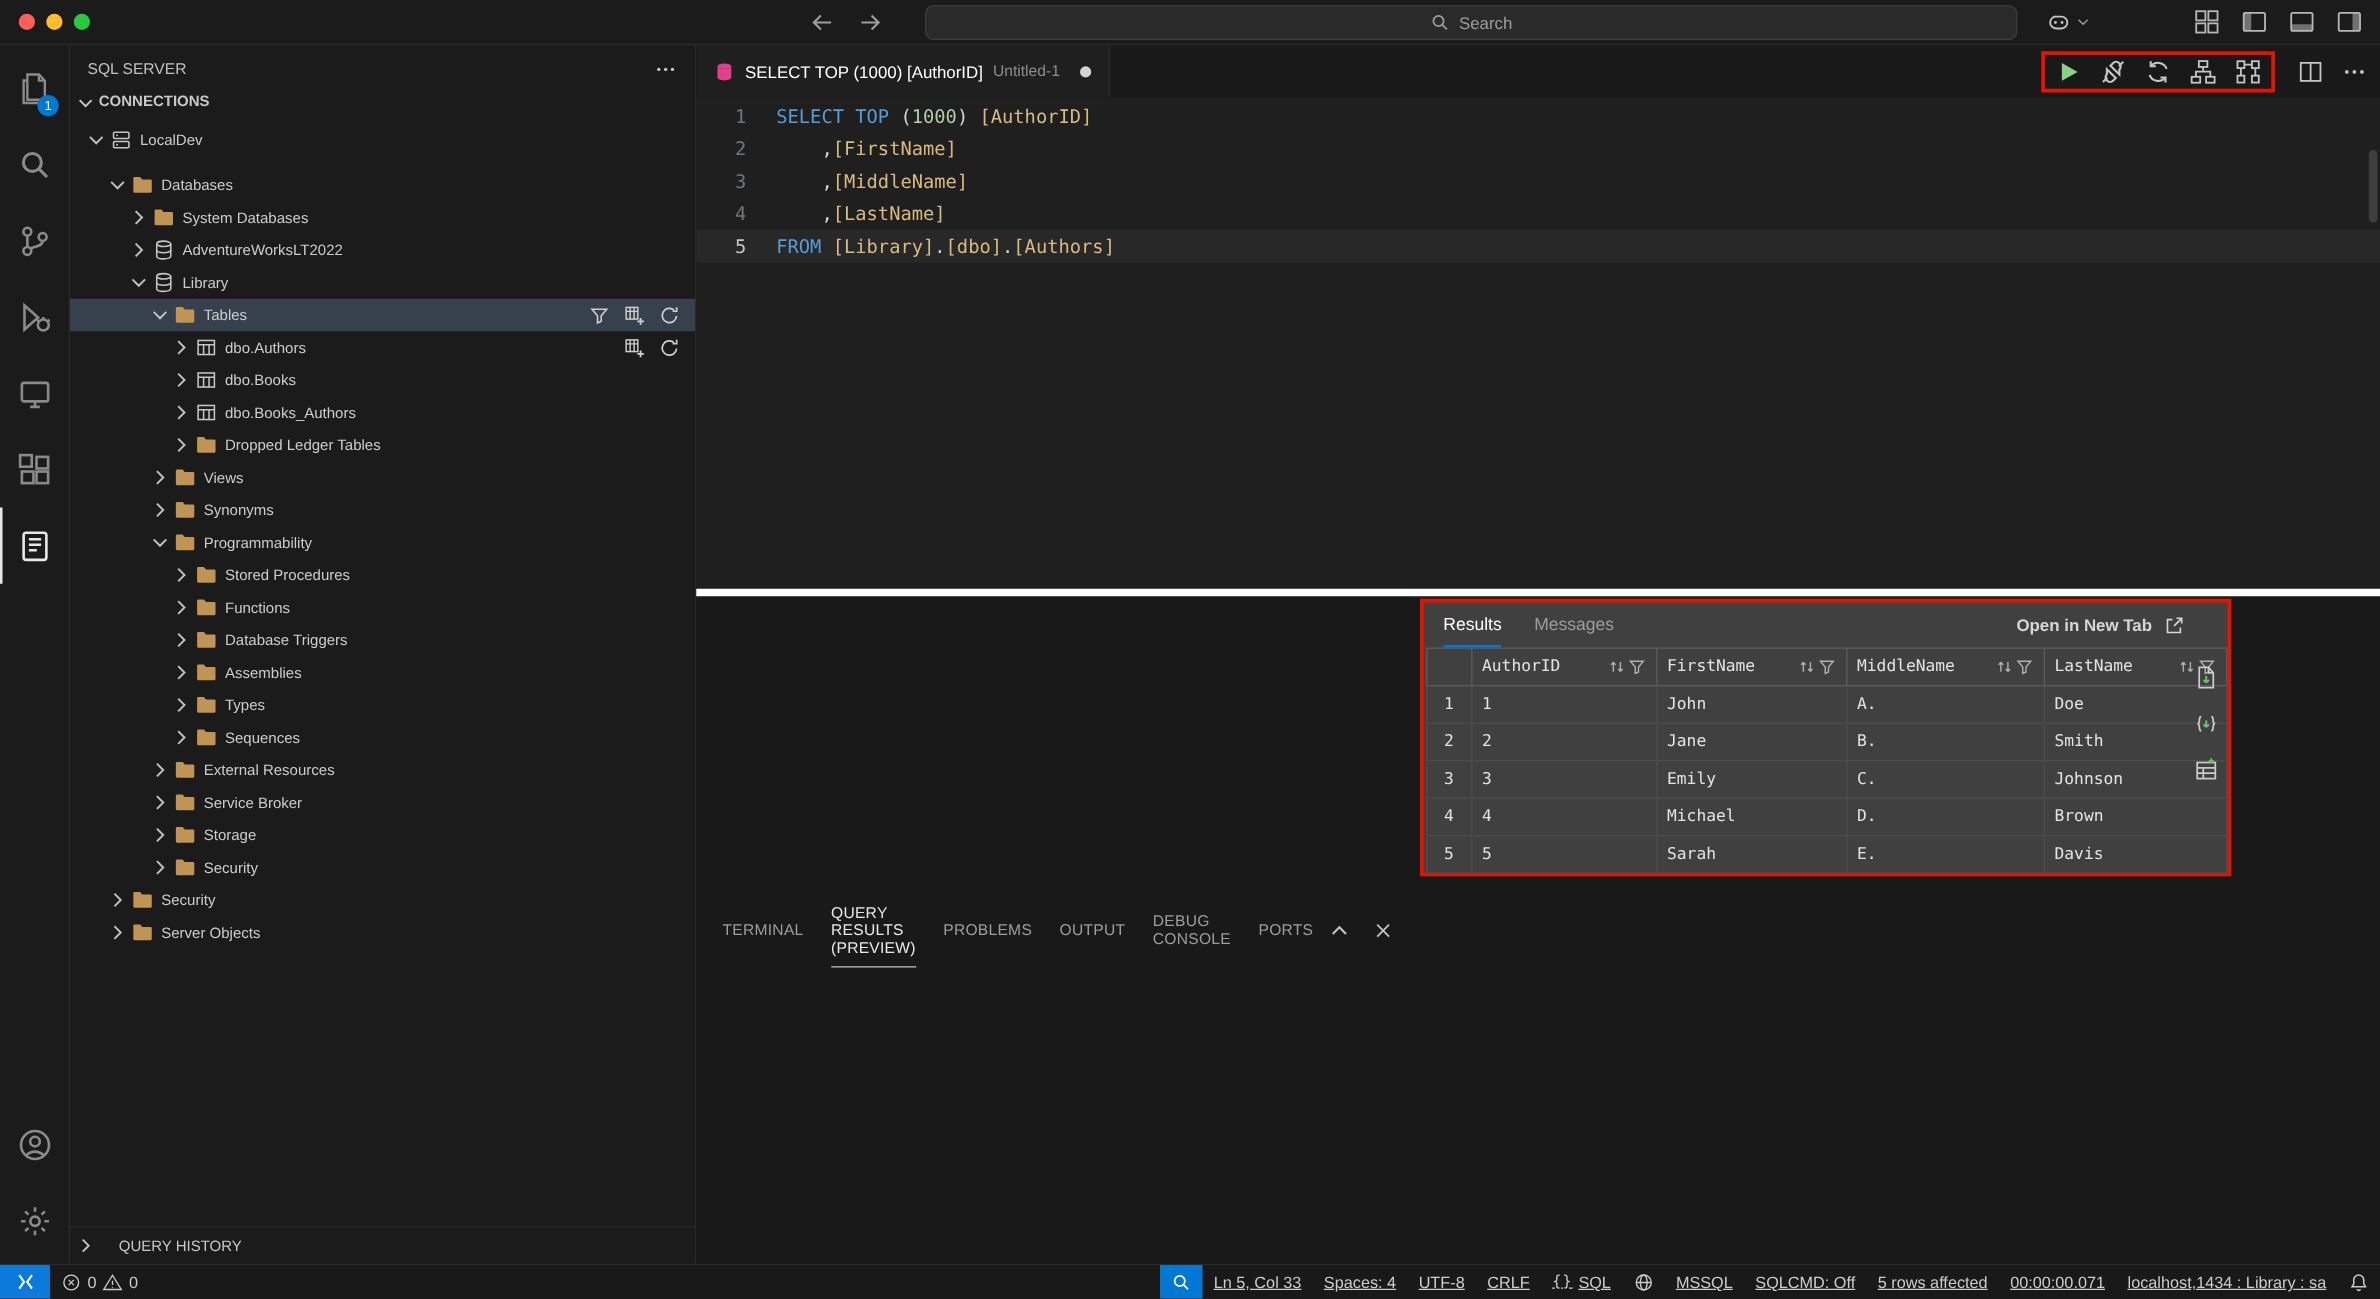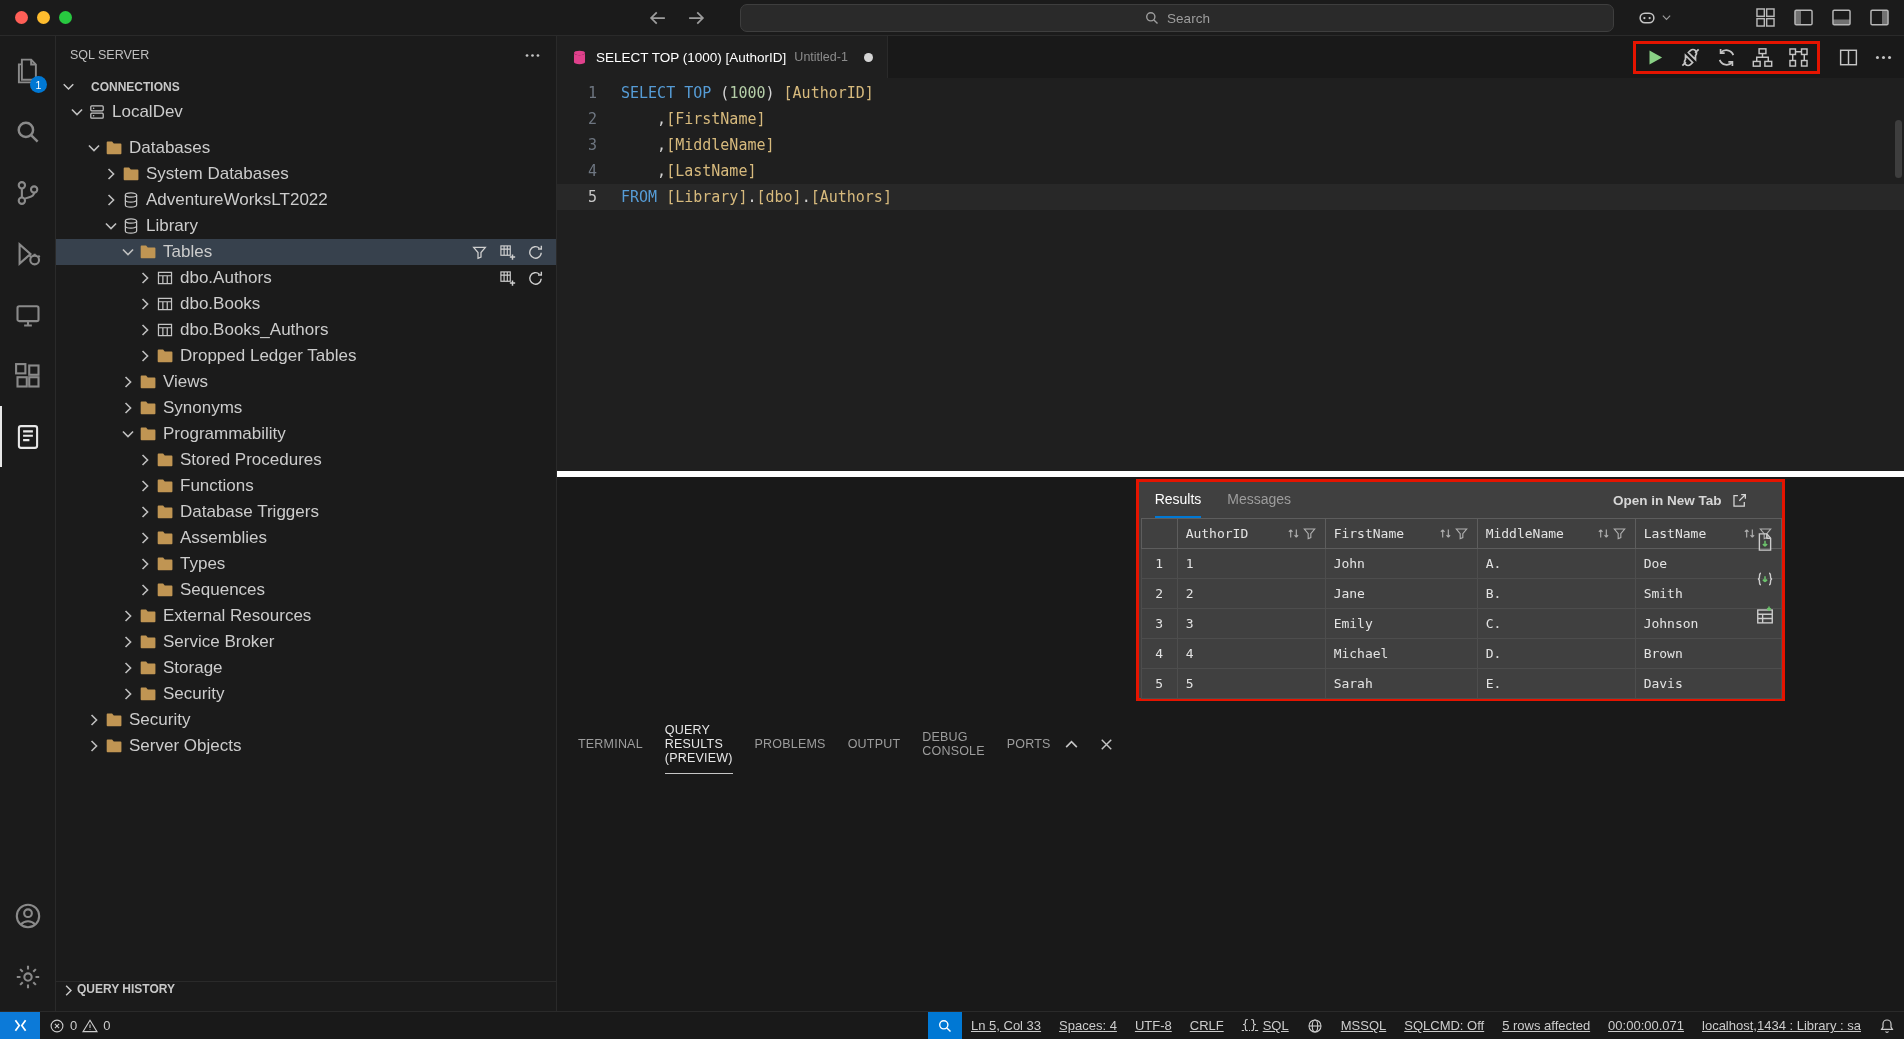--- a/index.html
+++ b/index.html
@@ -39,31 +39,31 @@
   .ab-bottom{margin-top:auto;padding-bottom:4px;}
   .ab-item{height:61px;display:flex;align-items:center;justify-content:center;position:relative;color:#8a8a8a;border-left:2px solid transparent;border-right:2px solid transparent;cursor:pointer;}
   .ab-item .icon{width:28px;height:28px;}
   .ab-item.active{color:#e7e7e7;border-left-color:#e7e7e7;}
   .badge{position:absolute;right:6px;bottom:8px;min-width:17px;height:17px;padding:0 3px;border-radius:9px;background:var(--accent);color:#fff;font-size:10.5px;display:flex;align-items:center;justify-content:center;}
 
   
   .sidebar{width:501px;background:#1b1b1b;border-right:1px solid #2a2a2a;display:flex;flex-direction:column;min-height:0;}
   .sidebar-title{flex:0 0 38px;display:flex;align-items:center;padding:0 14px;font-size:12.5px;color:#c0c0c0;}
   .sidebar-title .icon{margin-left:auto;width:19px;height:19px;color:#c5c5c5;cursor:pointer;}
-  .section-header{flex:0 0 25px;display:flex;align-items:center;font-weight:bold;font-size:12px;color:#c8c8c8;padding-left:4px;gap:14px;cursor:pointer;}
+  .section-header{flex:0 0 25px;display:flex;align-items:flex-start;font-weight:bold;font-size:12px;color:#c8c8c8;padding-left:4px;gap:2px;cursor:pointer;}
   .section-header .icon{width:17px;height:17px;}
   .tree{flex:1;overflow:hidden;}
-  .tree-row{height:26px;display:flex;align-items:center;font-size:17px;color:#cccccc;cursor:pointer;white-space:nowrap;}
+  .tree-row{height:26px;display:flex;align-items:center;font-size:12px;color:#cccccc;cursor:pointer;white-space:nowrap;}
   .tree-row.selected{background:#37414d;}
   .tree-row .tw{width:18px;height:18px;color:#c0c0c0;}
   .tree-row .ti{width:18px;height:18px;margin:0 6px 0 2px;color:#c5c5c5;}
   .i-folder{color:var(--folder) !important;}
   .tree-actions{margin-left:auto;display:flex;gap:11px;padding-right:12px;}
   .tree-actions .icon{width:17px;height:17px;color:#cfcfcf;cursor:pointer;}
-  .query-history{flex:0 0 30px;border-top:1px solid #2a2a2a;display:flex;align-items:flex-start;font-weight:bold;font-size:12px;color:#c8c8c8;padding-left:4px;gap:0;cursor:pointer;}
+  .query-history{flex:0 0 30px;border-top:1px solid #2a2a2a;display:flex;align-items:center;font-weight:normal;font-size:12px;color:#c8c8c8;padding-left:4px;gap:18px;cursor:pointer;}
   .query-history .icon{width:17px;height:17px;}
 
   
   .editor-col{flex:1;display:flex;flex-direction:column;min-width:0;background:#1f1f1f;}
   .tabbar{flex:0 0 42px;background:#191919;display:flex;align-items:stretch;position:relative;}
   .tab{background:#1f1f1f;display:flex;align-items:center;padding:0 14px;gap:8px;border-right:1px solid #2a2a2a;cursor:pointer;}
   .tab .ficon{width:17px;height:17px;color:var(--pink);}
   .tab-title{color:#ffffff;font-size:13.5px;}
   .tab-sub{color:#8c8c8c;font-size:12.5px;}
   .tab-dot{width:9px;height:9px;border-radius:50%;background:#d4d4d4;margin-left:8px;}

